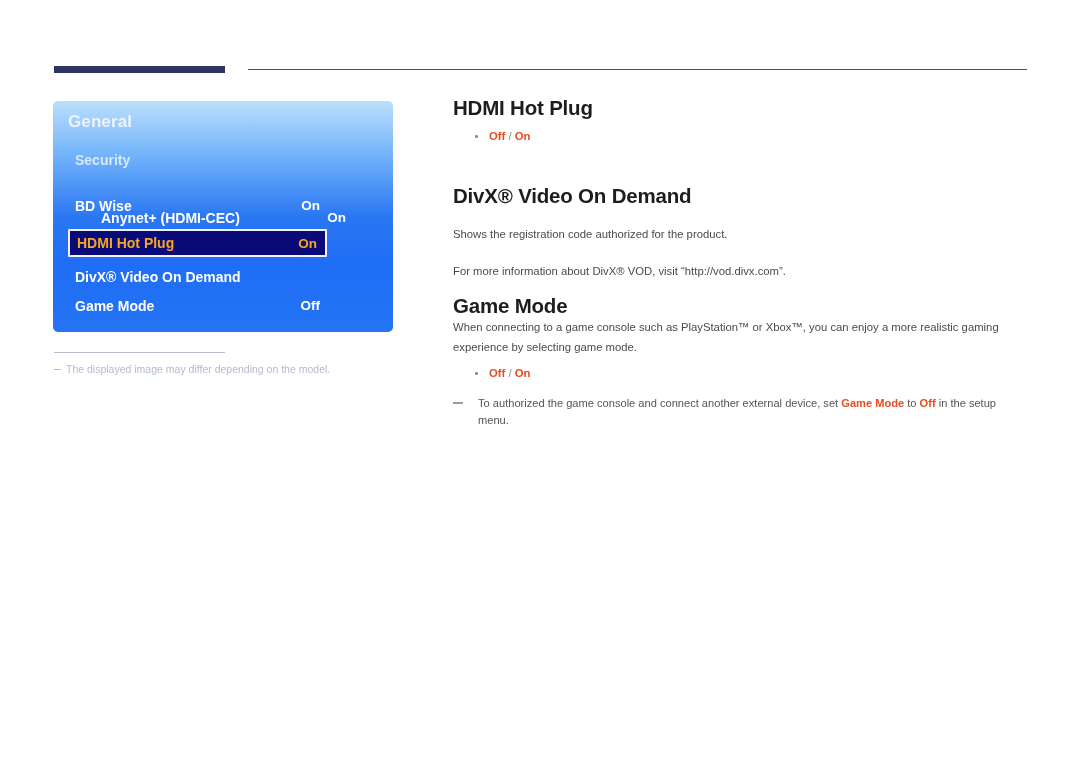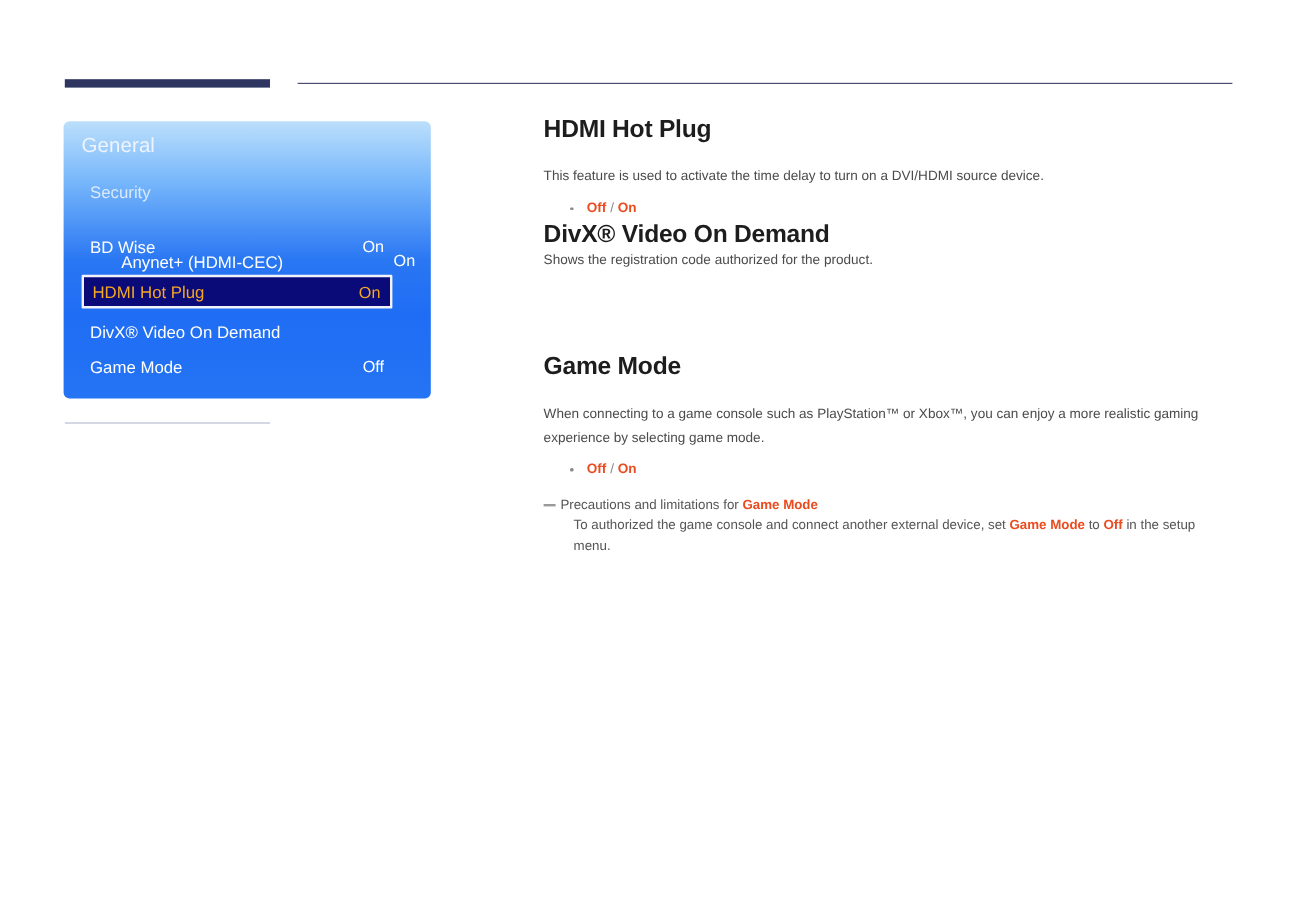--- a/index.html
+++ b/index.html
@@ -39,30 +39,31 @@
     width: 779px;
     height: 1px;
     background: #4b4f77;
   }
 
   
   #osd-panel {
     position: absolute;
     left: 53px;
     top: 101px;
-    width: 306px;
+    width: 340px;
     height: 231px;
     border-radius: 5px;
     background: linear-gradient(to bottom,
                 #bcdffb 0%,
                 #76b6fb 22%,
                 #2a77f3 50%,
                 #1f6df4 70%,
                 #2474f4 100%);
     overflow: hidden;
+    font-weight: bold;
   }
   #osd-panel .panel-title {
     position: absolute;
     left: 15px;
     top: 11px;
     font-size: 17px;
     color: #eef4ff;
     letter-spacing: 0.1px;
   }
   .osd-row {
@@ -178,24 +179,24 @@
   .bullet-line .b-off { font-weight: bold; color: #ea4b1f; }
   .bullet-line .b-sep { color: #8a8a8a; font-weight: normal; }
   .bullet-line .b-on  { color: #ea4b1f; font-weight: bold; }
 
   
   #section-hdmi { position: absolute; left: 0; top: 0; width: 575px; }
   #section-hdmi .sec-body { margin-top: 18px; }
   #section-hdmi .bullet-line { margin-top: 7px; }
 
   #section-divx { position: absolute; left: 0; top: 88px; width: 575px; }
-  #section-divx .sec-body { }
+  #section-divx .sec-body { margin-top: 17px; }
 
   #section-gamemode { position: absolute; left: 0; top: 198px; width: 575px; }
-  #section-gamemode .sec-body { margin-top: 18px; }
+  #section-gamemode .sec-body { }
   #section-gamemode .bullet-line { margin-top: 7px; }
 
   .note-block {
     margin-top: 9px;
     position: relative;
     padding-left: 14px;
   }
   .note-block .note-dash {
     position: absolute;
     left: 0;
@@ -257,44 +258,46 @@
   </div>
 
   <div class="osd-row" id="osd-row-gamemode">
     <span class="row-label">Game Mode</span>
     <span class="row-value">Off</span>
   </div>
 </div>
 
 <div id="panel-footnote">
   <div class="fn-rule"></div>
+  <div class="fn-text">
+    <span class="fn-dash"></span><span>The displayed image may differ depending on the model.</span>
+  </div>
 </div>
 
 <div id="content">
 
   <div id="section-hdmi">
     <h2 class="sec-heading">HDMI Hot Plug</h2>
-    <p class="sec-body">This feature is used to activate the time delay to turn on a DVI/HDMI source device.</p>
     <p class="bullet-line">
       <span class="dot"></span><span class="b-off">Off</span><span class="b-sep"> / </span><span class="b-on">On</span>
     </p>
   </div>
 
   <div id="section-divx">
     <h2 class="sec-heading">DivX® Video On Demand</h2>
     <p class="sec-body">Shows the registration code authorized for the product.</p>
+    <p class="sec-body">For more information about DivX® VOD, visit “http://vod.divx.com”.</p>
   </div>
 
   <div id="section-gamemode">
     <h2 class="sec-heading">Game Mode</h2>
     <p class="sec-body">When connecting to a game console such as PlayStation™ or Xbox™, you can enjoy a more realistic gaming experience by selecting game mode.</p>
     <p class="bullet-line">
       <span class="dot"></span><span class="b-off">Off</span><span class="b-sep"> / </span><span class="b-on">On</span>
     </p>
 
     <div class="note-block">
       <span class="note-dash"></span>
-      <p class="note-head"><span>Precautions and limitations for </span><span class="nb">Game Mode</span></p>
       <p class="note-sub"><span>To authorized the game console and connect another external device, set </span><span class="nb">Game Mode</span><span> to </span><span class="nb">Off</span><span> in the setup menu.</span></p>
     </div>
   </div>
 
 </div>
 
 </body></html>

